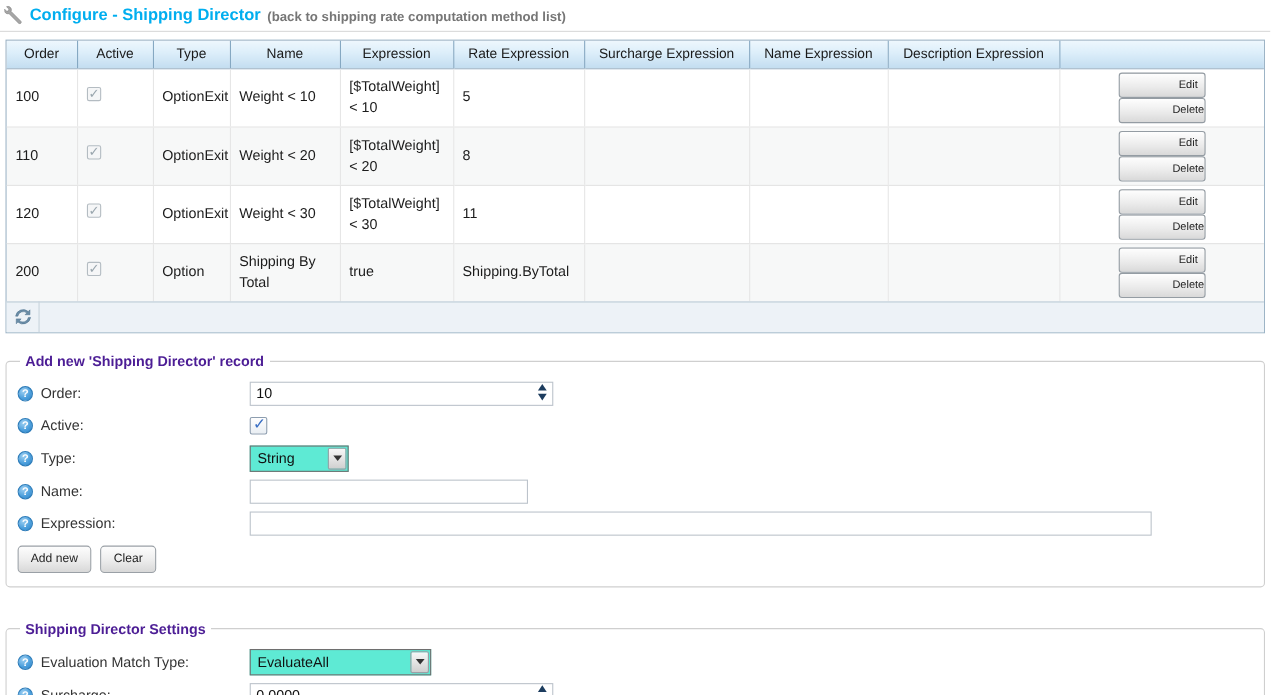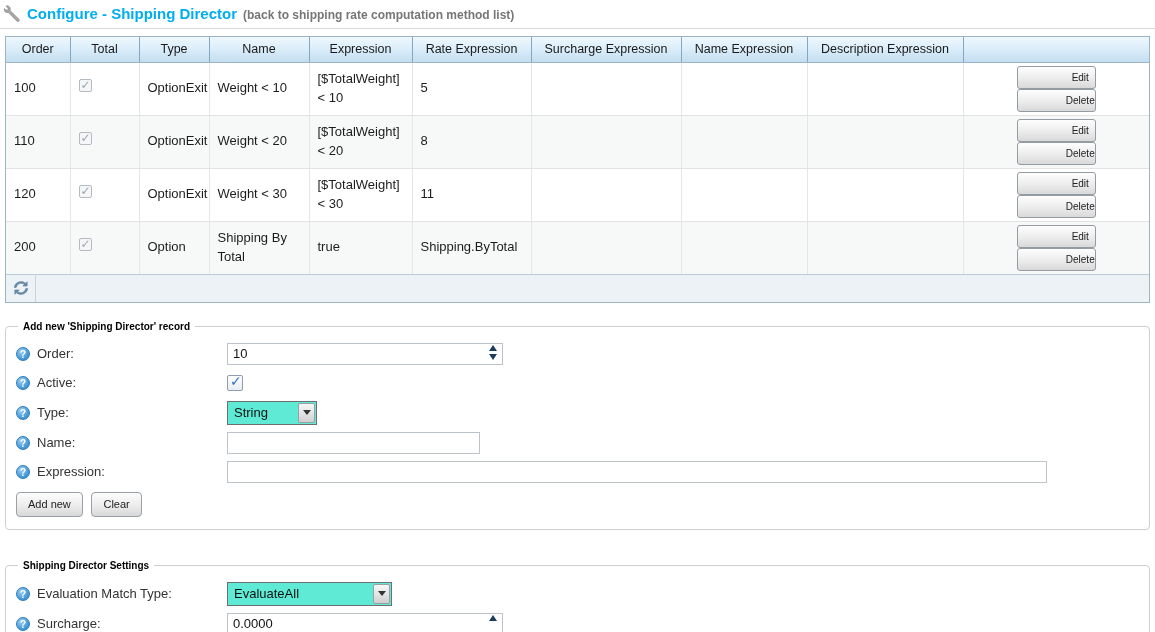--- a/index.html
+++ b/index.html
@@ -34,21 +34,21 @@
   .gbtn {
     min-width:79px; height:23px; margin:0 3px; font-family:inherit; font-size:10px; color:#222;
     background:linear-gradient(#fefefe, #ececec 55%, #d9d9d9); border:1px solid #949ca3; border-radius:3px; cursor:pointer;padding-left:48px;
   }
   .grid-footer { height:28px; background:#edf2f7; border-top:1px solid #bccbd6; display:flex; align-items:center; }
   .refresh-cell { width:30px; height:28px; display:flex; align-items:center; justify-content:center; border-right:1px solid #c8d4dd; cursor:pointer; }
 
   
   fieldset { margin:18px 5px 0 5px; border:1px solid #cfcfcf; border-radius:4px; padding:4px 10px 12px 10px; }
   fieldset.settings { margin-top:30px; }
-  legend { font-weight:bold; font-size:10px; color:#000000; padding:0 5px; margin-left:2px; }
+  legend { font-weight:bold; font-size:13px; color:#4c1d95; padding:0 5px; margin-left:2px; }
   .frow { display:flex; align-items:center; margin:7px 0 0 0; min-height:22px; }
   .lbl { width:211px; display:flex; align-items:center; gap:7px; color:#333; }
   .help {
     width:14px; height:14px; border-radius:50%; flex:0 0 14px;
     background:radial-gradient(circle at 35% 30%, #9ed0f2, #4da0dd 55%, #2f85c8);
     border:1px solid #2d7cb9; color:#fff; font-size:10px; font-weight:bold; text-align:center; line-height:13px;
   }
   .btn-row { margin-top:9px; }
   .fbtn {
     height:25px; padding:0 11px; margin-right:5px; font-family:inherit; font-size:11px; color:#222;
@@ -101,21 +101,21 @@
         <col style="width: 103px;">
         <col style="width: 119px;">
         <col style="width: 150px;">
         <col style="width: 126px;">
         <col style="width: 156px;">
         <col style="width: 186px;">
       </colgroup>
     <thead>
         <tr>
           <th>Order</th>
-          <th>Total</th>
+          <th>Active</th>
           <th>Type</th>
           <th>Name</th>
           <th>Expression</th>
           <th>Rate Expression</th>
           <th>Surcharge Expression</th>
           <th>Name Expression</th>
           <th>Description Expression</th>
           <th></th>
         </tr>
       </thead>

